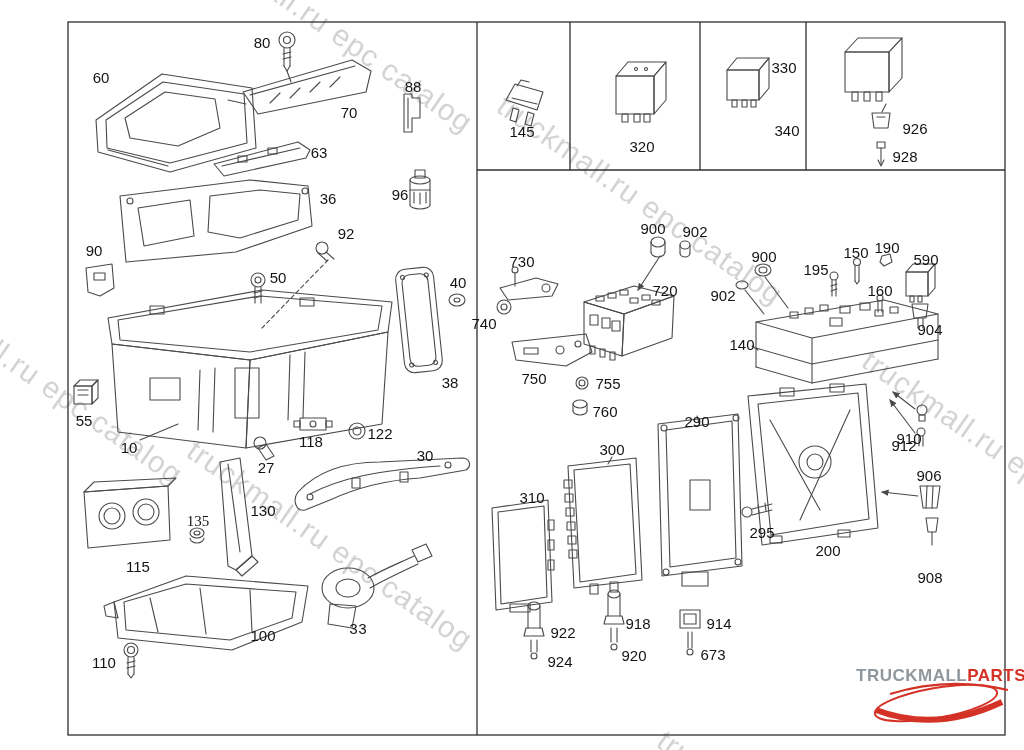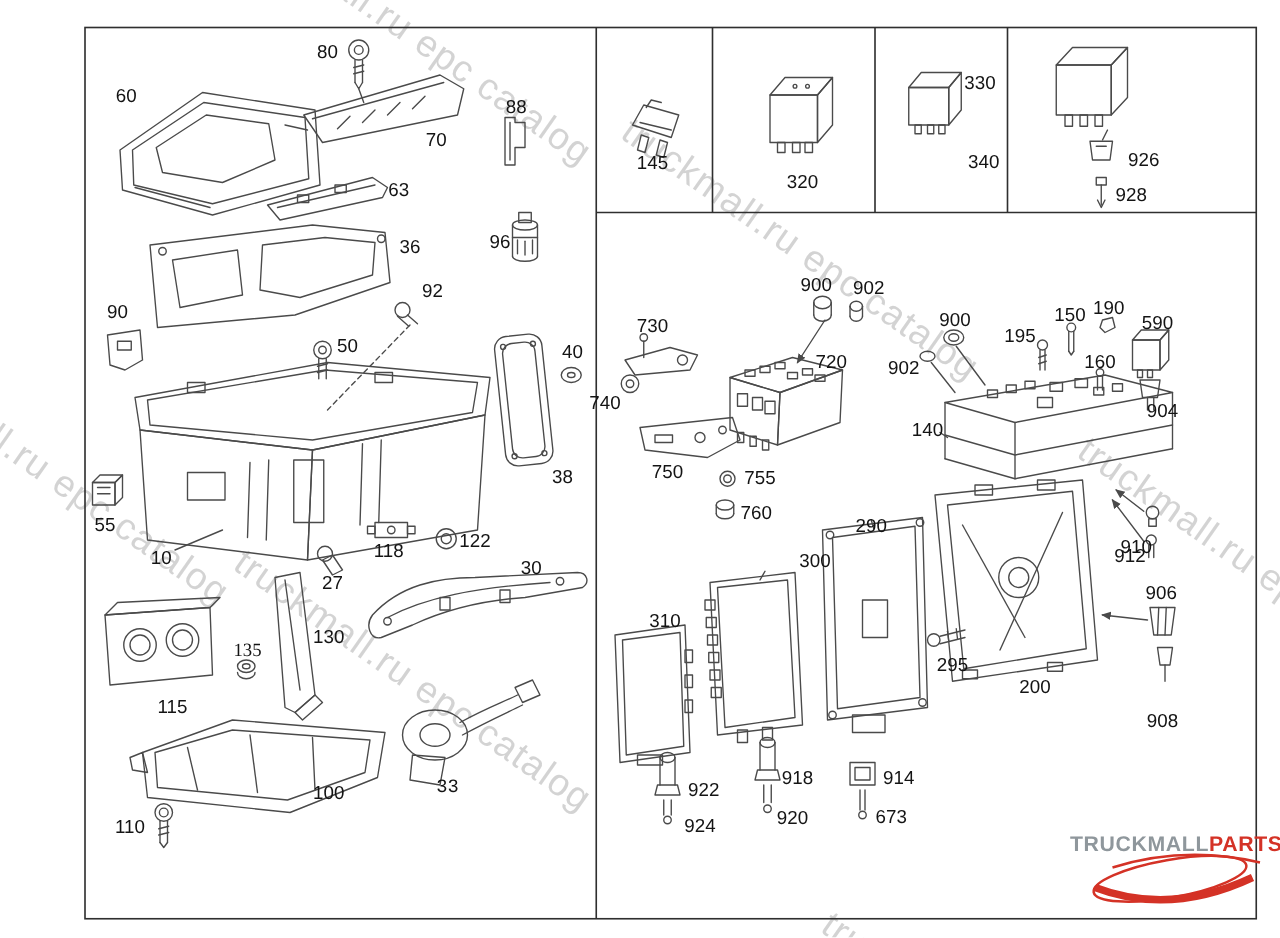--- a/index.html
+++ b/index.html
@@ -542,21 +542,21 @@
       <div class="part-label" style="left: 905px; top: 156px;">928</div>
       <div class="part-label" style="left: 522px; top: 261px;">730</div>
       <div class="part-label" style="left: 484px; top: 323px;">740</div>
       <div class="part-label" style="left: 534px; top: 378px;">750</div>
       <div class="part-label" style="left: 608px; top: 383px;">755</div>
       <div class="part-label" style="left: 605px; top: 411px;">760</div>
       <div class="part-label" style="left: 653px; top: 228px;">900</div>
       <div class="part-label" style="left: 695px; top: 231px;">902</div>
       <div class="part-label" style="left: 665px; top: 290px;">720</div>
       <div class="part-label" style="left: 532px; top: 497px;">310</div>
-      <div class="part-label" style="left: 612px; top: 449px; margin-left: 40px;">300</div>
+      <div class="part-label" style="left: 612px; top: 449px;">300</div>
       <div class="part-label" style="left: 697px; top: 409px; margin-top: 12px;">290</div>
       <div class="part-label" style="left: 563px; top: 632px;">922</div>
       <div class="part-label" style="left: 560px; top: 661px;">924</div>
       <div class="part-label" style="left: 638px; top: 623px;">918</div>
       <div class="part-label" style="left: 634px; top: 655px;">920</div>
       <div class="part-label" style="left: 719px; top: 623px;">914</div>
       <div class="part-label" style="left: 713px; top: 654px;">673</div>
       <div class="part-label" style="left: 764px; top: 256px;">900</div>
       <div class="part-label" style="left: 723px; top: 295px;">902</div>
       <div class="part-label" style="left: 816px; top: 269px;">195</div>

